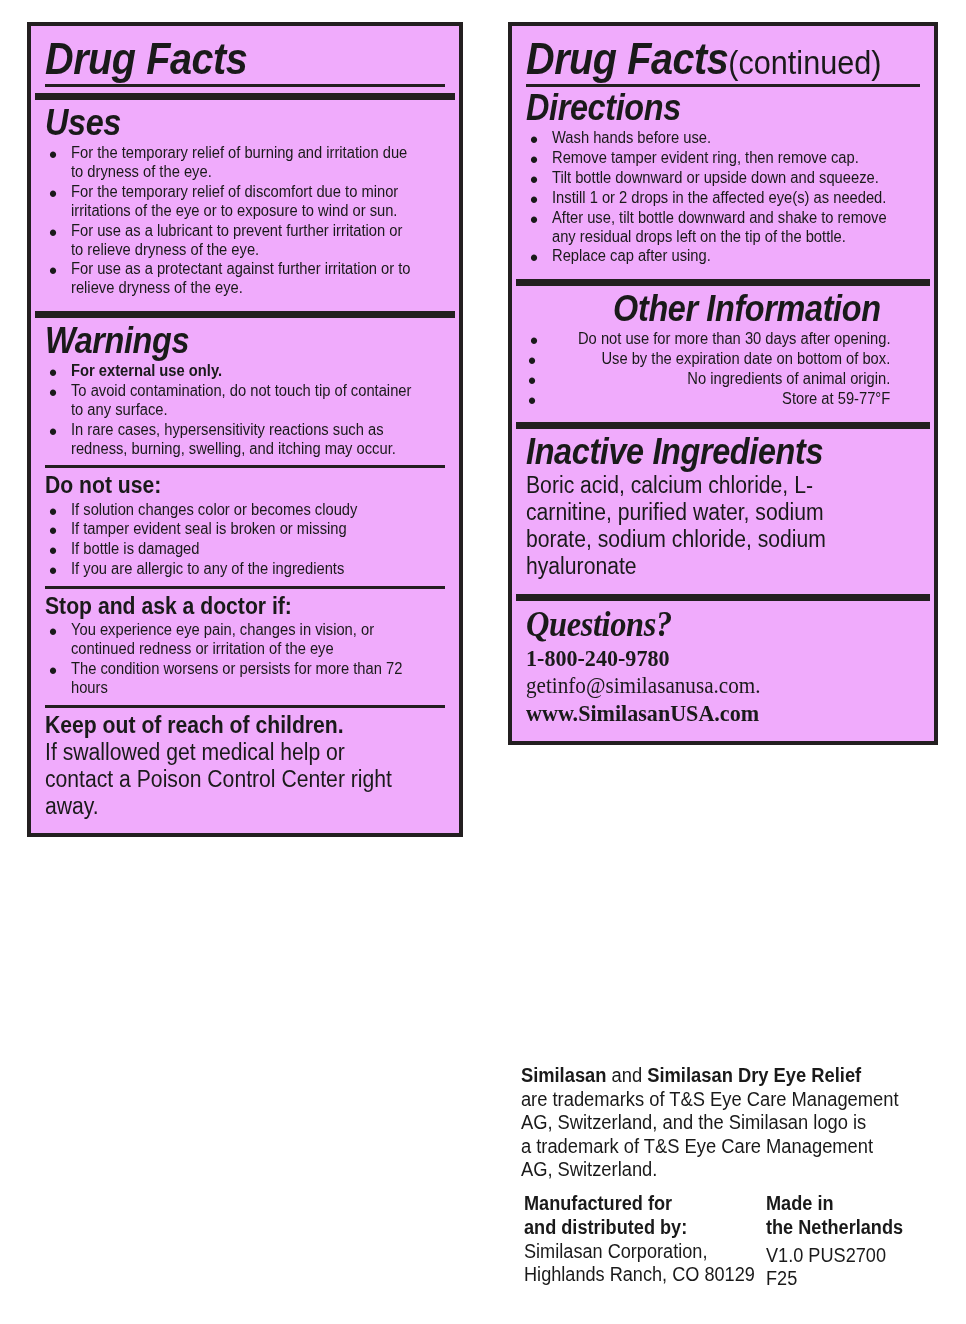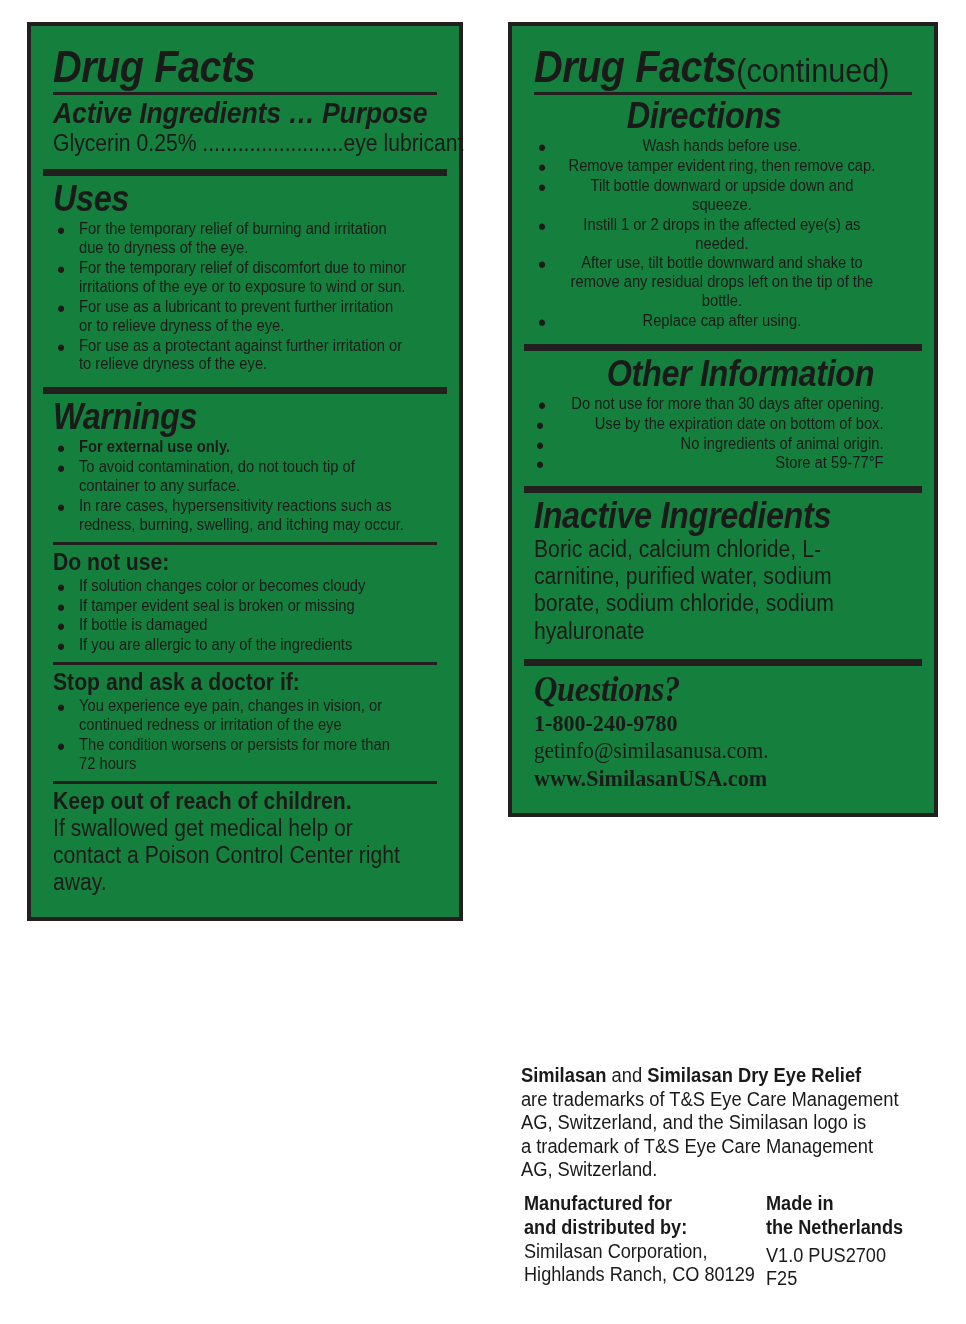--- a/index.html
+++ b/index.html
@@ -26,22 +26,22 @@
   .col {
     position: absolute;
     top: 22px;
   }
 
   .col-left  { left: 27px;  width: 436px; }
   .col-right { left: 508px; width: 430px; border-radius: 7px; }
 
   .panel {
     border: 4px solid #231f20;
-    background: #15803d;
-    padding: 12px;
+    background: #f0abfc;
+    padding: 4px;
   }
 
   
   .pad { padding: 0 10px; }
 
   .title {
     font-weight: 700;
     font-style: italic;
     font-size: 44px;
     line-height: 1.03;
@@ -195,24 +195,20 @@
 <div class="page">
 
   <div class="col col-left">
     <div class="panel">
 
       <div class="pad" style="padding-top:6px;">
         <div class="title">Drug Facts</div>
       </div>
       <div class="rule-head"></div>
 
-      <div class="pad" style="padding-bottom:6px;">
-        <div class="ai-head">Active Ingredients … Purpose</div>
-        <div class="dotline">Glycerin 0.25% ........................eye lubricant</div>
-      </div>
 
       <div class="rule-thick"></div>
 
       <div class="pad" style="padding-bottom:7px;">
         <div class="section-head">Uses</div>
         <ul class="bl">
           <li>
               <span class="txt">For the temporary relief of burning and irritation due to dryness of the eye.</span>
             </li>
           <li>
@@ -289,21 +285,21 @@
   </div>
 
   <div class="col col-right">
     <div class="panel">
 
       <div class="pad" style="padding-top:6px;">
         <div class="title"><span>Drug Facts</span><span class="cont">(continued)</span></div>
       </div>
       <div class="rule-head"></div>
 
-      <div class="pad" style="padding-bottom:7px;text-align:center;">
+      <div class="pad" style="padding-bottom:7px;">
         <div class="section-head">Directions</div>
         <ul class="bl">
           <li>
               <span class="txt">Wash hands before use.</span>
             </li>
           <li>
               <span class="txt">Remove tamper evident ring, then remove cap.</span>
             </li>
           <li>
               <span class="txt">Tilt bottle downward or upside down and squeeze.</span>

